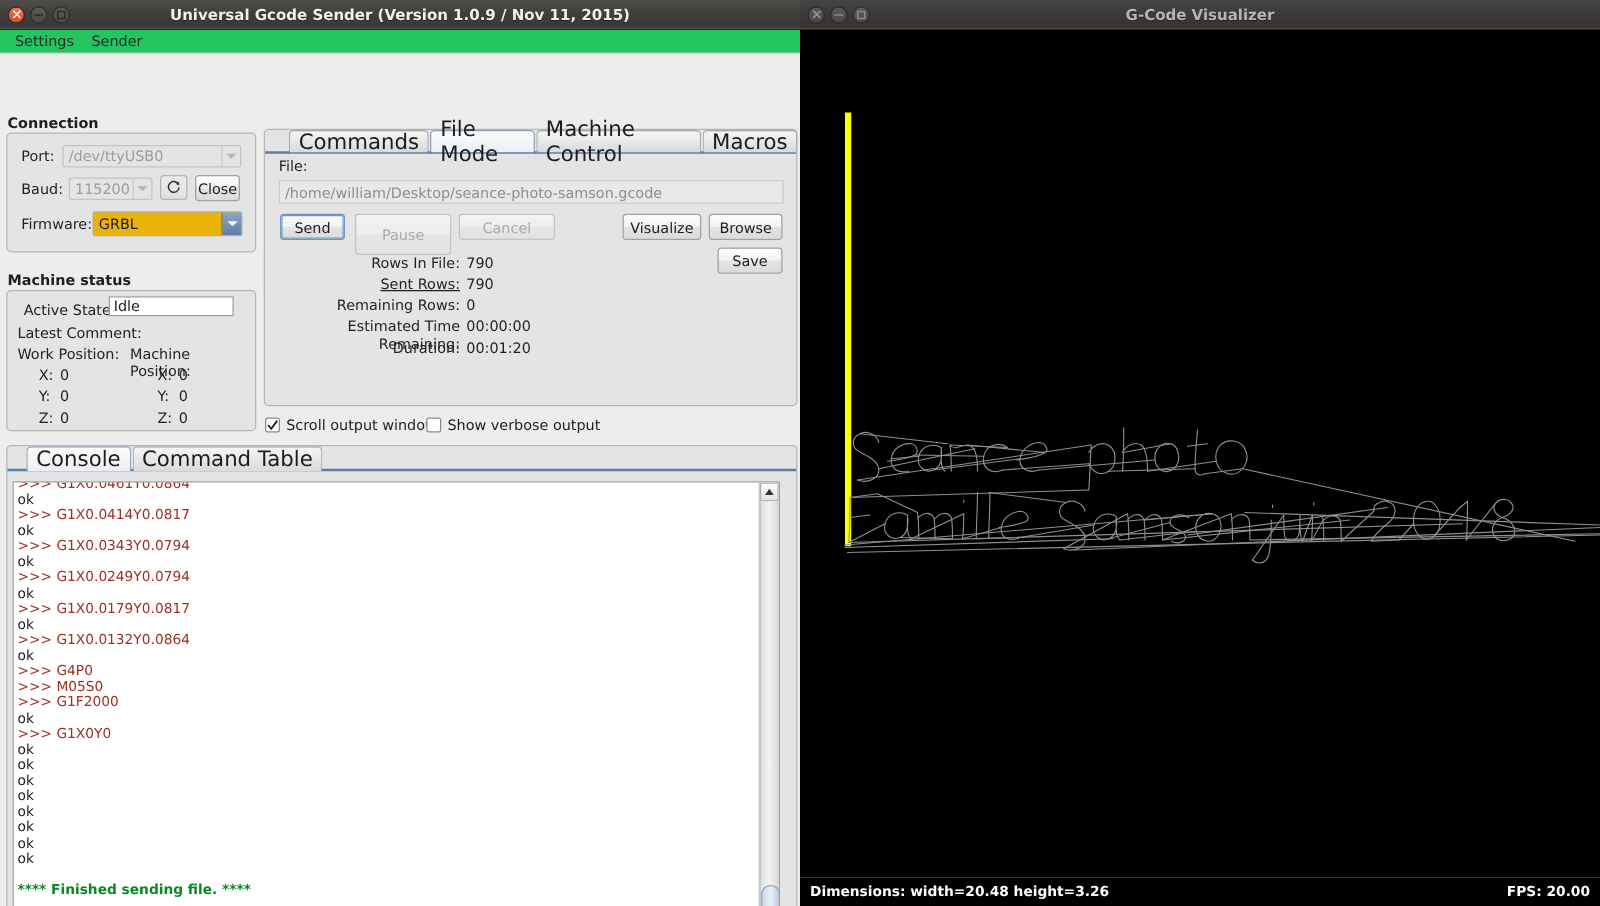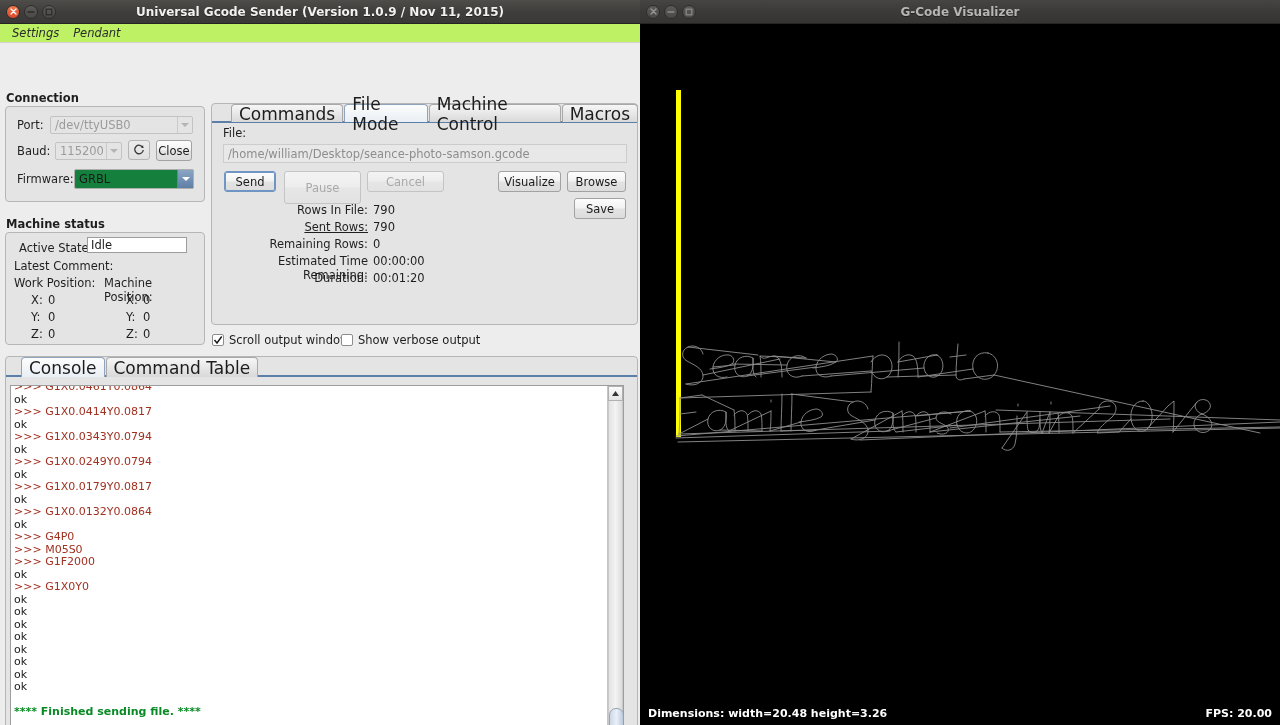--- a/index.html
+++ b/index.html
@@ -46,23 +46,23 @@
   .wb svg { display: block; }
   .title-text {
     position: absolute; left: 0; right: 0; text-align: center;
     font-size: 12px; font-weight: bold; color: #f2f1f0;
     pointer-events: none;
     text-shadow: 0 1px 0 rgba(0,0,0,.45);
   }
   .titlebar.inactive .title-text { color: #b8b6b4; font-weight: bold; }
 
   .menubar {
-    height: 19px; background: #bef264;
+    height: 19px; background: #22c55e;
     border-bottom: 1px solid #d4d2cf;
-    display: flex; align-items: center; padding-left: 6px; gap: 2px; font-style: italic;
+    display: flex; align-items: center; padding-left: 6px; gap: 2px;
   }
   .menu-item { padding: 1px 6px; font-size: 11.5px; color: #2b2b2b; border-radius: 2px; }
 
   .ugs-body { padding: 0; position: relative; background: #ededed; height: 682px; }
 
   .section-title {
     font-size: 11.5px; font-weight: bold; color: #1e1e1e;
     position: absolute;
   }
 
@@ -74,21 +74,21 @@
   }
 
   
   #connection-title { left: 6px; top: 48px; }
   #connection-panel { left: 5px; top: 63px; width: 200px; height: 96px; }
 
   .field-row { position: absolute; display: flex; align-items: center; }
   .lbl { font-size: 11.5px; color: #1f1f1f; }
 
   .combo {
-    height: 18px; border: 1px solid #aeaeae; background: #15803d;
+    height: 18px; border: 1px solid #aeaeae; background: #eab308;
     display: flex; align-items: center; border-radius: 2px;
     font-size: 11.5px; color: #1a1a1a;
   }
   .combo .cval { padding-left: 4px; flex: 1; overflow: hidden; white-space: nowrap; }
   .combo .carrow {
     width: 15px; height: 100%;
     display: flex; align-items: center; justify-content: center;
     border-left: 1px solid #aeaeae;
   }
   .combo.disabled { background: #e4e4e4; border-color: #c3c3c3; color: #9b9b9b; }
@@ -263,21 +263,21 @@
           <svg width="8" height="8" viewBox="0 0 8 8">
               <rect x="1.2" y="1.2" width="5.6" height="5.6" fill="none" stroke="#2b2a29" stroke-width="1.2"></rect>
             </svg>
         </div>
       </div>
       <div class="title-text">Universal Gcode Sender (Version 1.0.9 / Nov 11, 2015)</div>
     </div>
 
     <div class="menubar">
       <div class="menu-item">Settings</div>
-      <div class="menu-item">Pendant</div>
+      <div class="menu-item">Sender</div>
     </div>
 
     <div class="ugs-body">
 
       <div class="section-title" id="connection-title">Connection</div>
       <div class="panel" id="connection-panel">
 
         <div class="field-row" style="left:11px; top:11px;">
           <span class="lbl">Port:</span>
         </div>

